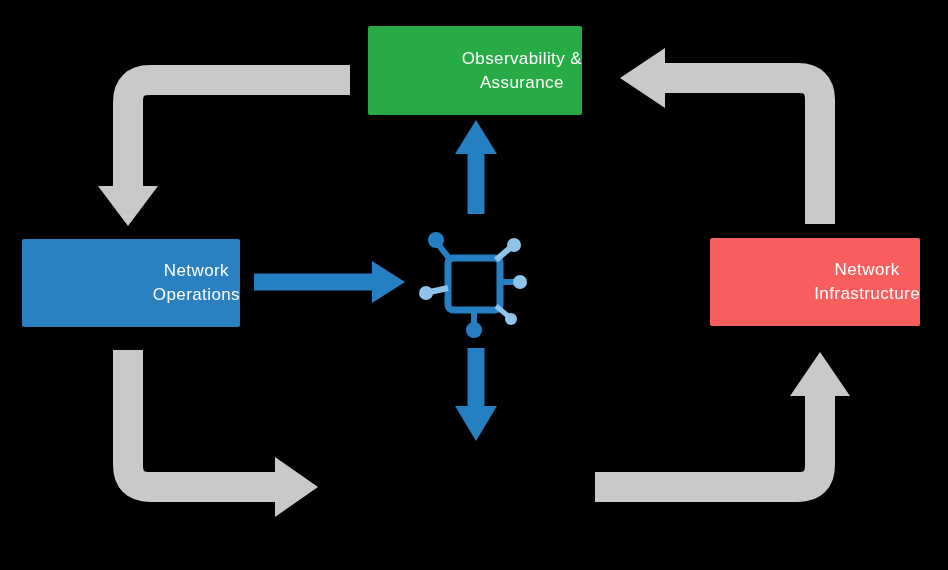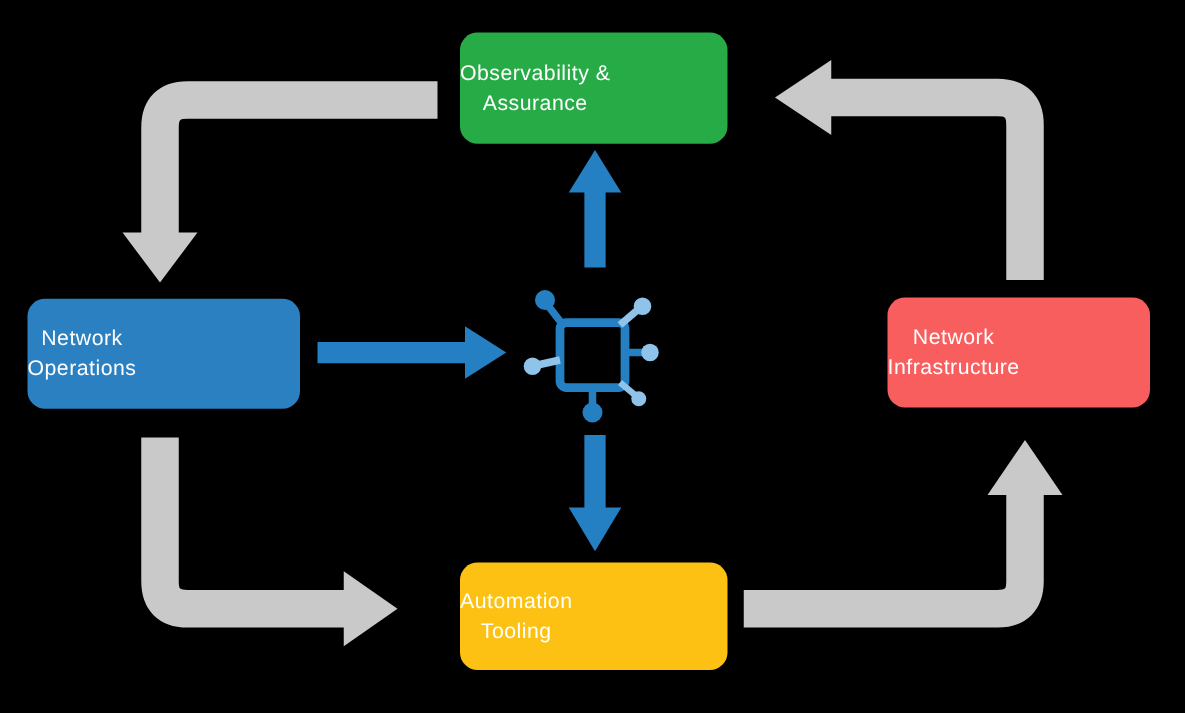--- a/index.html
+++ b/index.html
@@ -12,24 +12,24 @@
     font-family: "Liberation Sans", sans-serif;
   }
   .arrows {
     position: absolute;
     left: 0; top: 0;
     width: 948px; height: 570px;
     pointer-events: none;
   }
   .node {
     position: absolute;
-    border-radius: 14px;
+    border-radius: 2px;
     display: flex;
     align-items: center;
-    justify-content: flex-start;
+    justify-content: flex-end;
     box-sizing: border-box;
   }
   .node-label {
     color: #ffffff;
     font-size: 17px;
     font-weight: 500;
     letter-spacing: 0.4px;
     line-height: 1.4;
     text-align: center;
     white-space: pre-line;
@@ -90,24 +90,20 @@
   <div class="node blue">
     <span class="node-label">Network
 Operations</span>
   </div>
 
   <div class="node red">
     <span class="node-label">Network
 Infrastructure</span>
   </div>
 
-  <div class="node yellow">
-    <span class="node-label">Automation
-Tooling</span>
-  </div>
 
   <div class="center-icon">
     <svg viewBox="0 0 126 126" width="126" height="126" xmlns="http://www.w3.org/2000/svg">
 
       <rect x="36" y="38" width="52" height="52" rx="5" fill="none" stroke="#2580C3" stroke-width="7"></rect>
 
       <line x1="40" y1="42" x2="26" y2="24" stroke="#2580C3" stroke-width="6"></line>
       <line x1="84" y1="40" x2="98" y2="28" stroke="#8FC3E9" stroke-width="6"></line>
       <line x1="36" y1="68" x2="18" y2="72" stroke="#8FC3E9" stroke-width="6"></line>
       <line x1="88" y1="62" x2="104" y2="62" stroke="#2580C3" stroke-width="6"></line>

